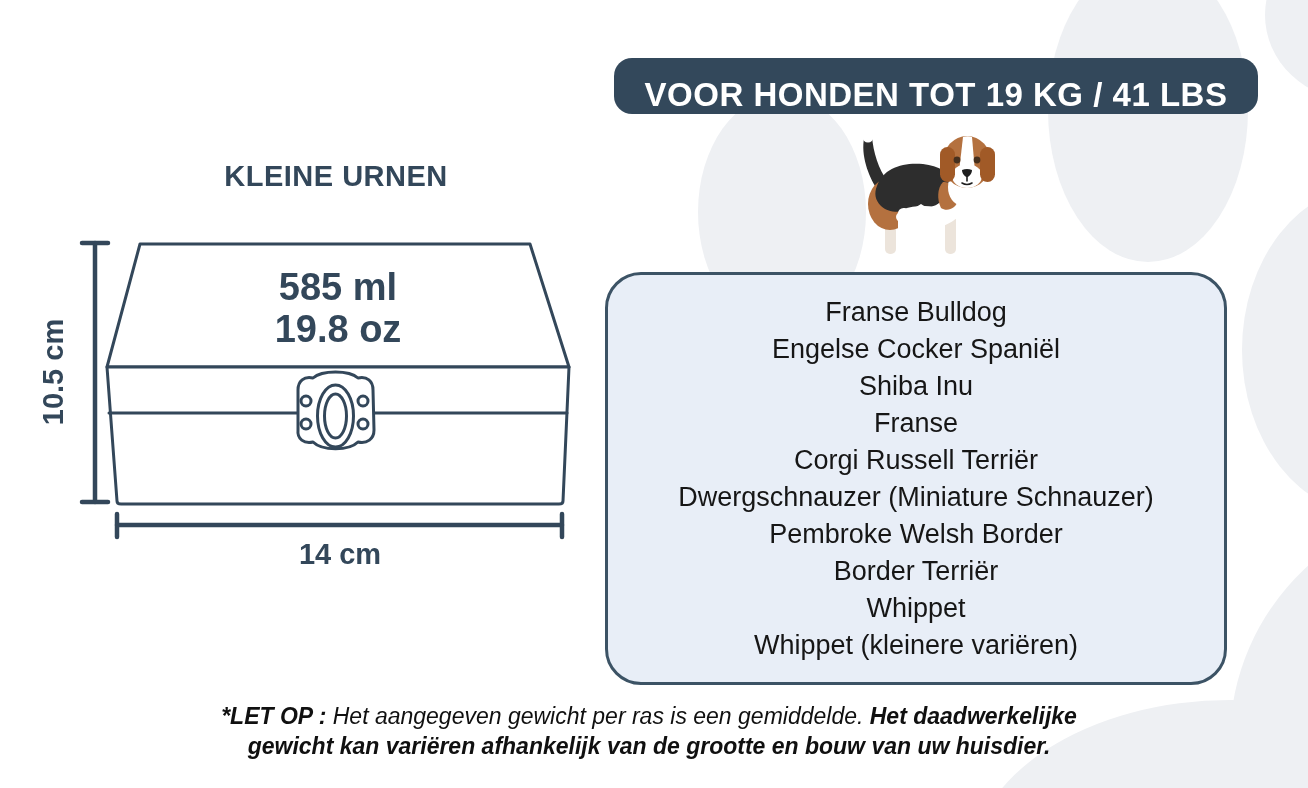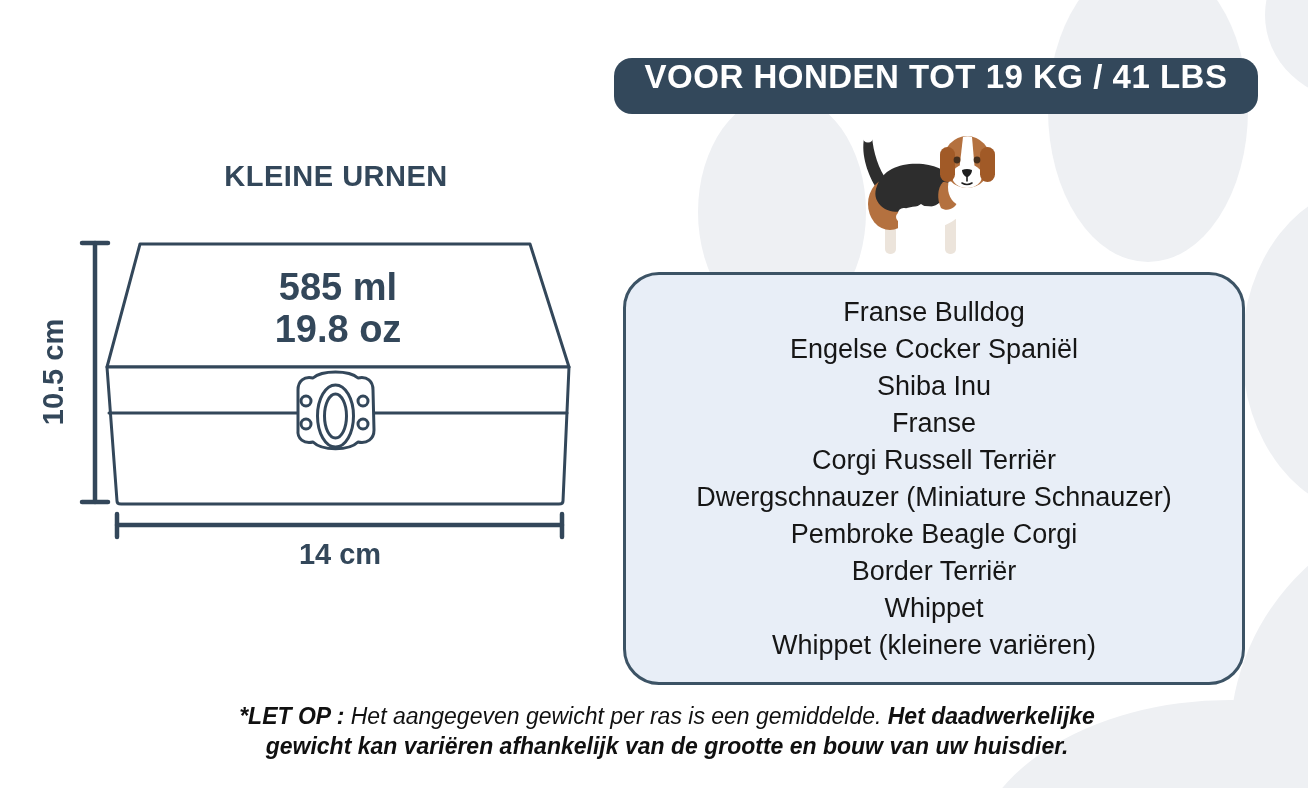--- a/index.html
+++ b/index.html
@@ -4,37 +4,37 @@
 <style>
   html,body{margin:0;padding:0;background:#ffffff;}
   .canvas{
     position:relative;width:1308px;height:788px;overflow:hidden;background:#ffffff;
     font-family:"Liberation Sans", sans-serif;
   }
   .bg-paws{position:absolute;left:0;top:0;width:1308px;height:788px;z-index:0;}
   .banner{
     position:absolute;left:614px;top:58px;width:644px;height:56px;z-index:2;
     background:#33485b;border-radius:18px;
-    display:flex;align-items:flex-start;justify-content:center;
+    display:flex;align-items:flex-end;justify-content:center;
   }
   .banner-text{color:#ffffff;font-size:33px;font-weight:700;letter-spacing:0.5px;white-space:nowrap;}
   .section-title{
     position:absolute;left:80px;top:160px;width:512px;z-index:2;
     text-align:center;font-size:29px;font-weight:700;color:#33475a;letter-spacing:0.5px;
   }
   .urn-svg{position:absolute;left:30px;top:230px;width:550px;height:340px;z-index:2;}
   .dog-svg{position:absolute;left:845px;top:124px;width:165px;height:140px;z-index:2;}
   .breed-panel{
-    position:absolute;left:623px;top:272px;width:622px;height:413px;z-index:2;
+    position:absolute;left:605px;top:272px;width:622px;height:413px;z-index:2;
     background:#e8eef7;border:3px solid #3c5365;border-radius:36px;box-sizing:border-box;
     display:flex;flex-direction:column;justify-content:center;align-items:center;
   }
   .breed-line{font-size:27px;line-height:37px;color:#161616;text-align:center;white-space:nowrap;}
   .footnote{
-    position:absolute;left:132px;top:701px;width:1070px;z-index:2;
+    position:absolute;left:114px;top:701px;width:1070px;z-index:2;
     text-align:center;font-style:italic;font-size:23px;line-height:30px;color:#101010;
   }
   .fn-bold{font-weight:700;}
   .svg-dim-text{font-family:"Liberation Sans", sans-serif;font-weight:700;fill:#33475a;}
 </style>
 </head>
 <body>
 
 <div class="canvas">
 
@@ -128,21 +128,21 @@
     <path d="M 122 53.5 L 122 57 M 117 59 Q 122 62 127 59" stroke="#1f1f1f" stroke-width="1.6" fill="none" stroke-linecap="round"></path>
   </svg>
 
   <div class="breed-panel">
     <div class="breed-line">Franse Bulldog</div>
     <div class="breed-line">Engelse Cocker Spaniël</div>
     <div class="breed-line">Shiba Inu</div>
     <div class="breed-line">Franse</div>
     <div class="breed-line">Corgi Russell Terriër</div>
     <div class="breed-line">Dwergschnauzer (Miniature Schnauzer)</div>
-    <div class="breed-line">Pembroke Beagle Corgi</div>
+    <div class="breed-line">Pembroke Welsh Border</div>
     <div class="breed-line">Border Terriër</div>
     <div class="breed-line">Whippet</div>
     <div class="breed-line">Whippet (kleinere variëren)</div>
   </div>
 
   <div class="footnote">
     <span class="fn-bold">*LET OP :</span>
     <span>Het aangegeven gewicht per ras is een gemiddelde.</span>
     <span class="fn-bold">Het daadwerkelijke</span>
     <br>

